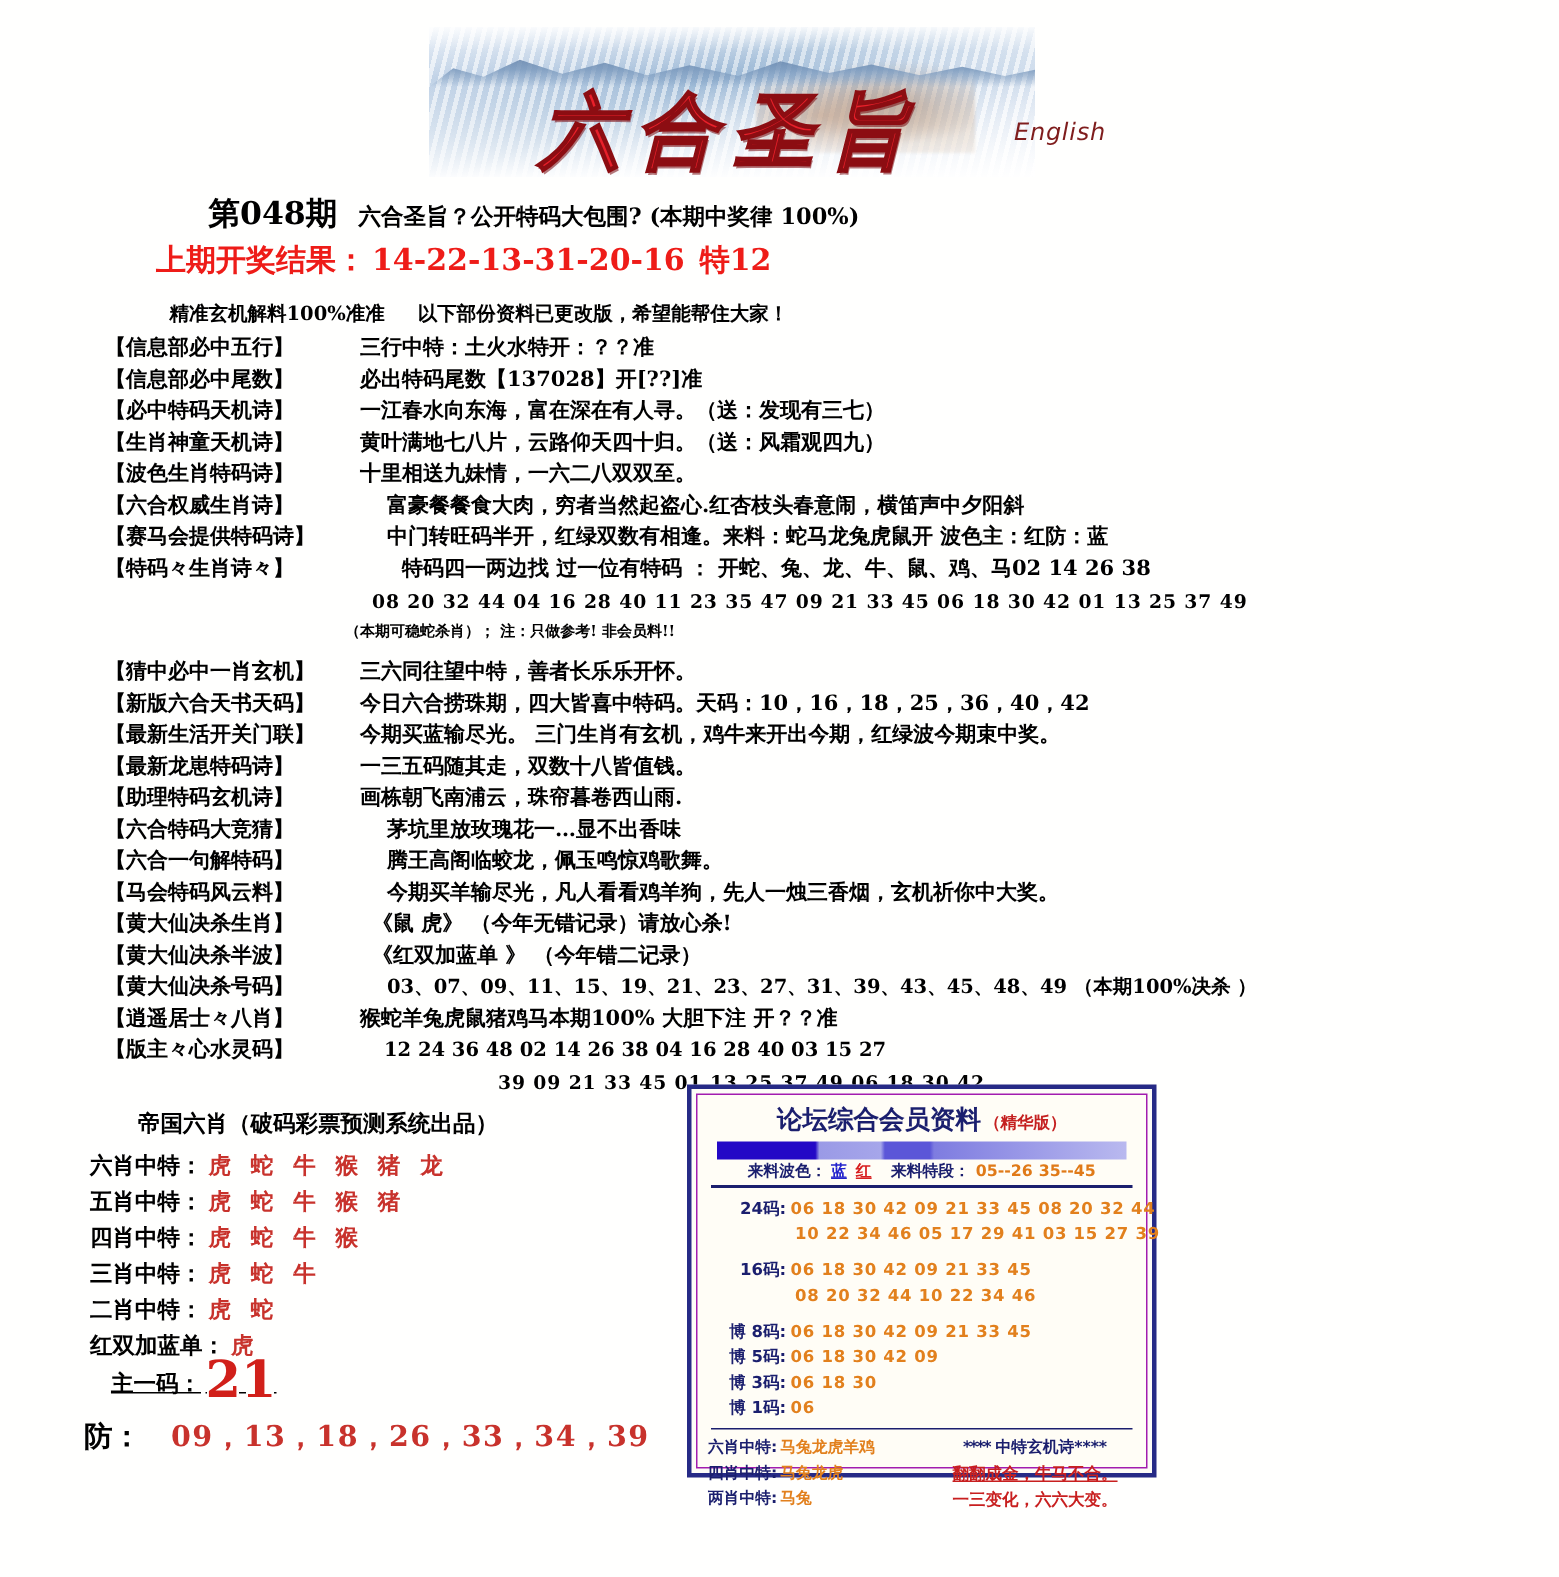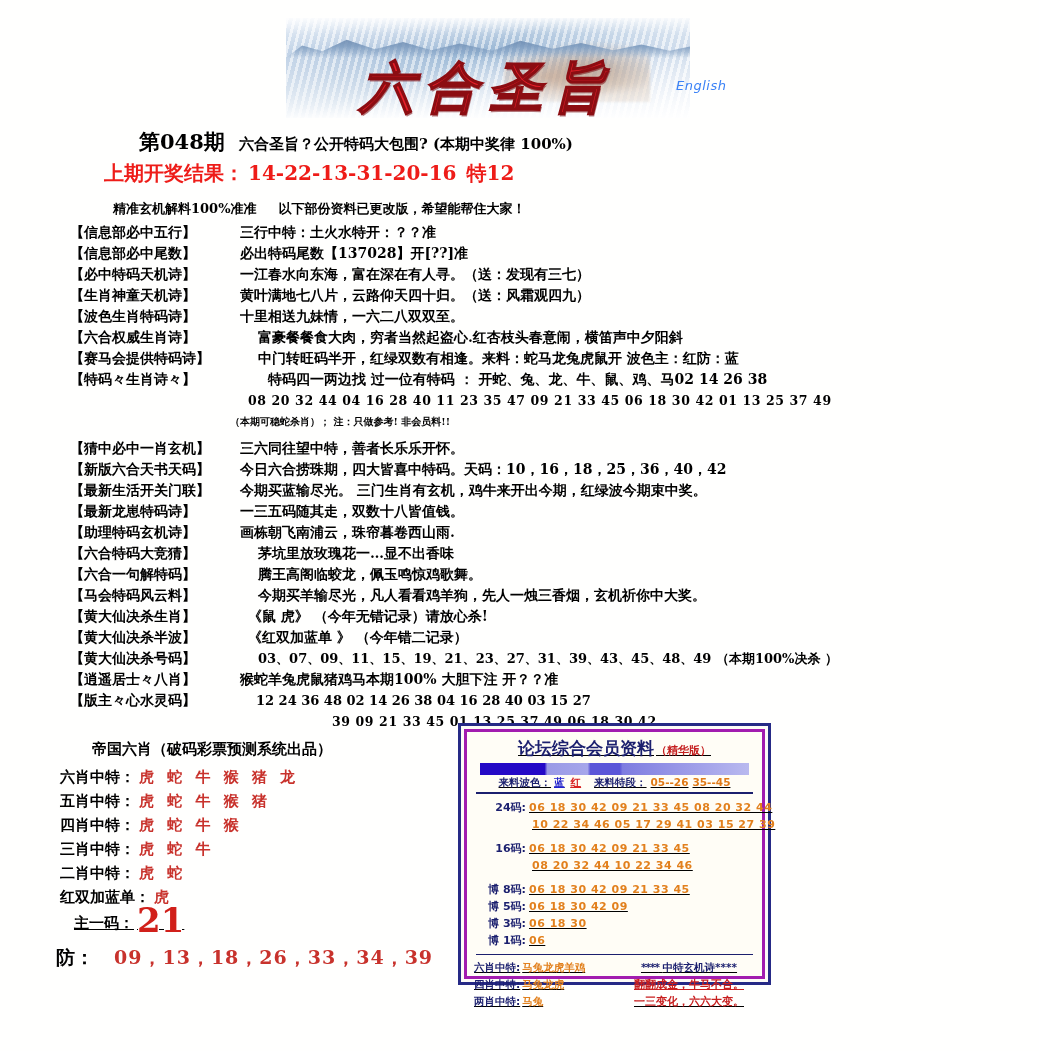--- a/index.html
+++ b/index.html
@@ -49,21 +49,21 @@
     font-family:"DejaVu Serif","Liberation Serif",serif;
     font-size:54px;font-weight:bold;font-style:italic;
     letter-spacing:10px;
     color:#e8202a;
     -webkit-text-stroke:1.5px #8c0d12;
     text-shadow:1px 2px 0 rgba(120,10,14,.55);
     white-space:nowrap;
   }
   .english-link{
     position:absolute;left:676px;top:78px;
-    font-size:13px;color:#3b82f6;font-style:italic;
+    font-size:16px;color:#7f1d1d;font-style:italic;
     letter-spacing:.5px;
     text-align:right;
   }
 
   
   .issue-row{
     position:absolute;left:139px;top:128px;white-space:nowrap;
   }
   .issue-no{
     font-family:"DejaVu Serif","Liberation Serif",serif;
@@ -138,22 +138,22 @@
     font-size:19px;font-weight:bold;color:#000;
   }
   .defend .dv{color:#c8322c;margin-left:20px;letter-spacing:1px;}
 
   
   .panel{
     position:absolute;left:458px;top:723px;width:313px;height:262px;
     border:3px solid #262a86;background:#fdfcf7;box-sizing:border-box;
     padding:3px;
   }
-  .panel-inner{border:3px solid #a21caf;height:100%;box-sizing:border-box;
-    padding:5px 7px 4px 7px;position:relative;background:#fffdf6;text-decoration:underline;}
+  .panel-inner{border:1px solid #a21caf;height:100%;box-sizing:border-box;
+    padding:5px 7px 4px 7px;position:relative;background:#fffdf6;}
   .panel-title{
     text-align:center;white-space:nowrap;
     font-family:"DejaVu Serif","Liberation Serif",serif;
     font-size:17px;font-weight:bold;color:#1b1f6e;letter-spacing:0px;
   }
   .panel-title .sub{color:#c52020;font-size:11px;margin-left:2px;}
   .grad-bar{
     height:12px;margin:3px 6px 0 6px;
     background:linear-gradient(90deg,#2409c6 0%,#2409c6 24%,#9a9ae6 25%,#a6a6ea 40%,#5b56d8 41%,#5b56d8 52%,#7e7ce0 53%,#b9b9ef 100%);
   }

